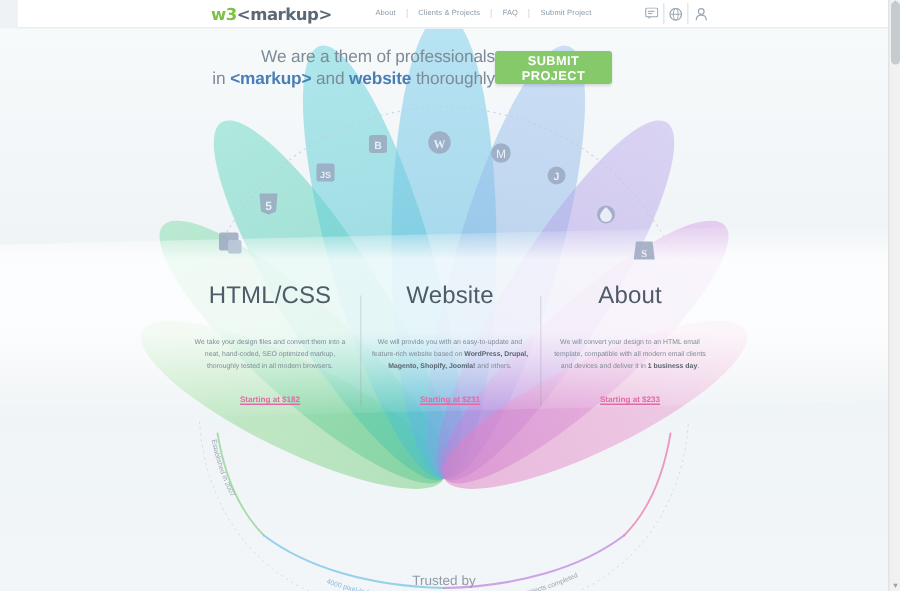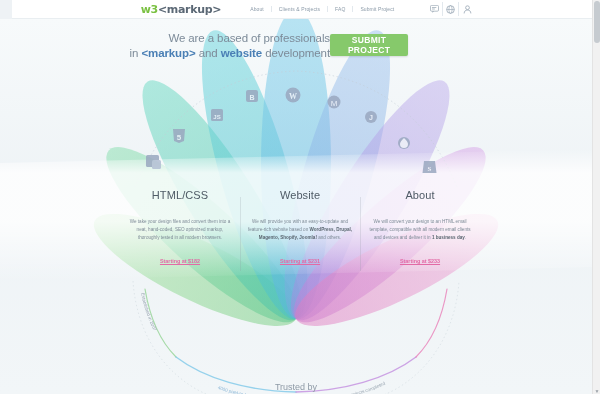--- a/index.html
+++ b/index.html
@@ -86,21 +86,21 @@
   .services {
     position:absolute; top: 170px; left: 120px; width: 360px; height: 90px;
     display:flex; z-index: 20;
   }
   .svc { flex:1; text-align:center; padding: 0 7px; position:relative; }
   .svc + .svc:before {
     content:""; position:absolute; left:0; top:8px; bottom:8px; width:1px;
     background: rgba(140,150,160,.22);
   }
   .svc h3 {
-    font-size: 11px; font-weight: normal; color:#4f5b66;
+    font-size: 16px; font-weight: normal; color:#4f5b66;
     margin-bottom: 17px; letter-spacing: .1px; font-family:"Liberation Sans", sans-serif;
   }
   .svc p {
     font-size: 4.6px; line-height: 8px; color:#7e8b97; margin-bottom:7px;
   }
   .svc p b { color:#5a6670; font-weight:bold; }
   .svc .price {
     font-size: 5.4px; font-weight: bold; color:#e26aa5;
     text-decoration: underline; cursor:pointer; display:inline-block;
   }
@@ -306,22 +306,22 @@
           </g>
 
         <g>
             <path d="M424,142 h11 l1.5,12 h-14 z"></path>
             <text x="429.5" y="152" font-size="7" fill="#eef2f8" text-anchor="middle" font-family="Liberation Serif, serif" font-weight="bold">S</text>
           </g>
       </g>
     </svg>
 
     <div class="headline">
-      <div>We are a based of professionals</div>
-      <div><span>in </span><span class="markup">&lt;markup&gt;</span><span> and </span><span class="website">website</span><span> development</span></div>
+      <div>We are a them of professionals</div>
+      <div><span>in </span><span class="markup">&lt;markup&gt;</span><span> and </span><span class="website">website</span><span> thoroughly</span></div>
     </div>
     <button class="cta">SUBMIT PROJECT</button>
 
     <div class="services">
 
       <div class="svc">
         <h3>HTML/CSS</h3>
         <p>We take your design files and convert them into a neat, hand-coded, SEO optimized markup, thoroughly tested in all modern browsers.</p>
         <span class="price">Starting at $182</span>
       </div>

